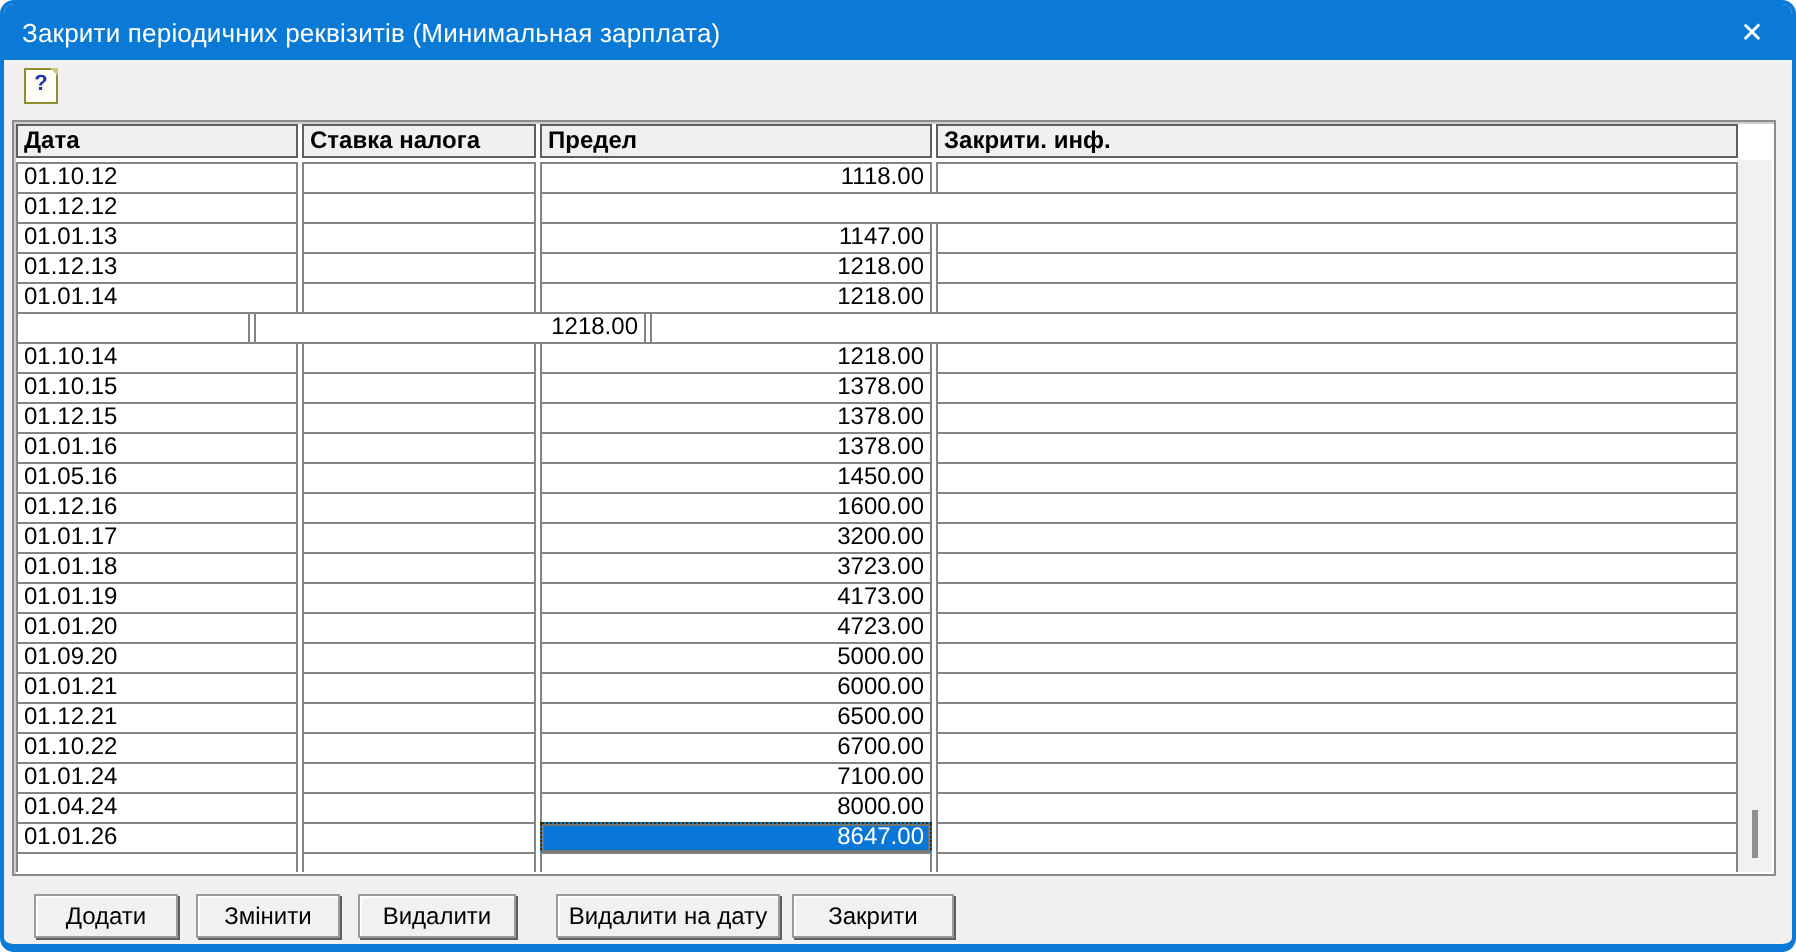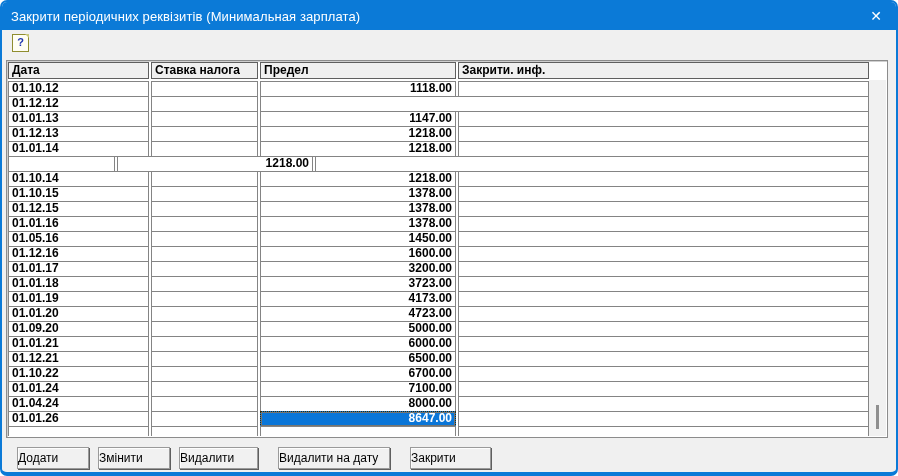--- a/index.html
+++ b/index.html
@@ -36,56 +36,56 @@
     background:#ffffff;border:1px solid #8c8c8c;box-sizing:border-box;
     box-shadow:inset 1px 1px 0 #cfcfcf;overflow:hidden;padding-left:16px;
   }
   .grid-area{position:absolute;left:1px;top:1px;right:18px;bottom:1px;overflow:hidden;}
   .hrow,.trow{display:flex;column-gap:2px;}
   .hcell{
     box-sizing:border-box;height:17px;background:#f0f0f0;
     border:1px solid #5f5f5f;font-weight:bold;font-size:12px;line-height:14px;
     padding:0 3px;white-space:nowrap;overflow:hidden;
   }
-  .trow{margin-top:-1px;font-weight:bold;}
+  .trow{margin-top:-1px;}
   .trow.first{margin-top:2px;}
   .cell{
     box-sizing:border-box;height:16px;background:#ffffff;
     border:1px solid #848484;font-size:12px;line-height:13px;
     padding:0 3px;white-space:nowrap;overflow:hidden;color:#000;
   }
   .c1{width:141px;}
-  .c2{width:107px;}
+  .c2{width:117px;}
   .c3{width:196px;text-align:right;}
   .c4{flex:1 1 auto;}
   .cell.sel{
     background:var(--selection,#0a76d8);color:#ffffff;
     border:1px dotted #3c2a00;box-shadow:inset 0 0 0 1px rgba(210,120,30,.55);
   }
   .ghost .cell{height:20px;}
   
   .vscroll{
     position:absolute;top:19px;right:1px;bottom:1px;width:17px;background:#f1f1f1;
   }
   .vscroll .thumb{
     position:absolute;right:7px;bottom:7px;width:3px;height:24px;background:#8f8f8f;
   }
   
   .btnbar{position:absolute;left:15px;top:445px;display:flex;}
   .btn{
     height:22px;box-sizing:border-box;background:#f1f1f1;
     border:1px solid #9a9a9a;box-shadow:1px 1px 0 #5f5f5f,inset 1px 1px 0 #fdfdfd;
     font-family:"Liberation Sans",sans-serif;font-size:12px;color:#000;
-    line-height:20px;white-space:nowrap;overflow:hidden;
+    text-align:center;line-height:20px;white-space:nowrap;overflow:hidden;
   }
   .btn.b1{width:72px;}
   .btn.b2{width:72px;margin-left:9px;}
   .btn.b3{width:79px;margin-left:9px;}
   .btn.b4{width:112px;margin-left:20px;}
-  .btn.b5{width:81px;margin-left:20px;}
+  .btn.b5{width:81px;margin-left:6px;}
 </style>
 </head>
 <body>
 
 <div class="window">
 
   <div class="titlebar">
     <span>Закрити періодичних реквізитів (Минимальная зарплата)</span>
   </div>
   <div class="close-btn">

